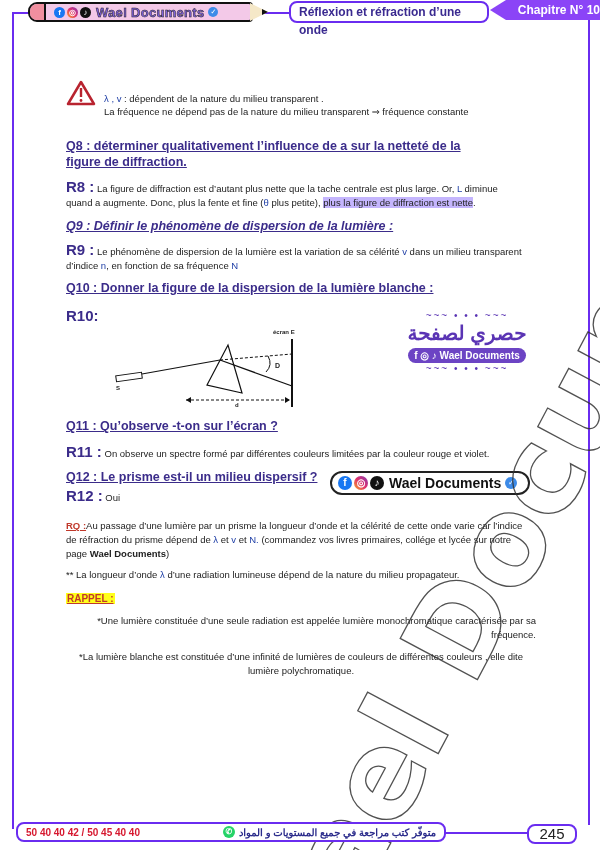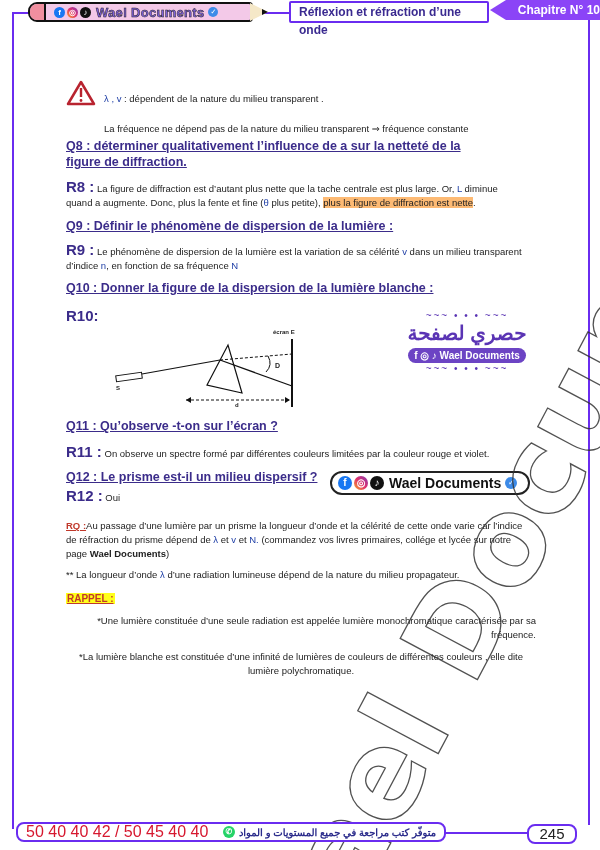--- a/index.html
+++ b/index.html
@@ -18,32 +18,32 @@
   .pencil-tip { position: absolute; left: 250px; top: 3px; width: 0; height: 0; border-top: 9px solid transparent; border-bottom: 9px solid transparent; border-left: 18px solid #f5e8c8; }
   .pencil-tipdark { position: absolute; left: 262px; top: 9px; width: 0; height: 0; border-top: 3px solid transparent; border-bottom: 3px solid transparent; border-left: 6px solid #111; }
   .social { display: inline-flex; gap: 2px; margin-right: 5px; }
   .social span { width: 11px; height: 11px; border-radius: 50%; display: inline-block; font-size: 8px; color: #fff; text-align: center; line-height: 11px; font-weight: bold; }
   .fb { background: #1877f2; }
   .ig { background: linear-gradient(45deg, #f9a825, #e1306c, #833ab4); }
   .tt { background: #111; }
   .pencil-title { font-weight: bold; font-size: 13px; color: #7d5fd8; letter-spacing: 0.3px; -webkit-text-stroke: 0.5px #222; }
   .verified { display: inline-block; width: 10px; height: 10px; border-radius: 50%; background: #3d8be8; color: #fff; font-size: 7px; text-align: center; line-height: 10px; margin-left: 4px; }
 
-  .chapter-box { position: absolute; left: 289px; top: 1px; width: 200px; height: 22px; border: 2px solid #6a2cf0; border-radius: 2px; background: #fff; padding-left: 8px; font-size: 12px; font-weight: bold; color: #3a2a90; line-height: 18px; }
+  .chapter-box { position: absolute; left: 289px; top: 1px; width: 200px; height: 22px; border: 2px solid #6a2cf0; border-radius: 8px; background: #fff; padding-left: 8px; font-size: 12px; font-weight: bold; color: #3a2a90; line-height: 18px; }
   .chapter-tag { position: absolute; left: 490px; top: 0; width: 110px; height: 20px; background: #8b44f7; color: #fff; font-weight: bold; font-size: 12px; line-height: 20px; text-align: right; padding-left: 18px; }
   .chapter-tag::before { content: ""; position: absolute; left: 0; top: 0; border-top: 10px solid #fff; border-bottom: 10px solid #fff; border-right: 16px solid transparent; }
   .warn-row { position: absolute; left: 66px; top: 80px; display: flex; align-items: flex-end; }
   .warn-icon { width: 30px; height: 26px; position: relative; }
   .warn-text { font-size: 9.5px; margin-left: 8px; margin-bottom: 2px; }
   .blue { color: #1f3fa6; }
   .line { position: absolute; font-size: 9.5px; line-height: 13px; }
   .q { position: absolute; left: 66px; font-size: 12.5px; font-weight: bold; color: #3b2c8a; text-decoration: underline; line-height: 16px; }
   .r-label { font-weight: bold; color: #3b2c8a; font-size: 15px; }
   .para { position: absolute; left: 66px; width: 460px; font-size: 9.5px; line-height: 14px; }
-  .hl { background: #fdba74; margin-top: 44px; }
+  .hl { background: #c4b5fd; margin-top: 44px; }
   .rq { color: #c0392b; font-weight: bold; text-decoration: underline; }
   .rappel { position: absolute; left: 66px; top: 593px; font-size: 10px; font-weight: bold; color: #c0392b; text-decoration: underline; background: #ffff1a; padding: 0 1px; }
   .center-para { position: absolute; left: 66px; width: 470px; text-align: center; font-size: 9.5px; line-height: 14px; }
 
   
   .diagram { position: absolute; left: 110px; top: 325px; width: 200px; height: 80px; }
 
   
   .stamp { position: absolute; left: 392px; top: 310px; width: 150px; height: 108px; text-align: center; color: #5a34b4; }
   .stamp .l1 { font-size: 22px; font-weight: bold; line-height: 26px; margin-top: 10px; }
@@ -54,21 +54,21 @@
   .badge { position: absolute; left: 330px; top: 471px; width: 200px; height: 24px; border: 2px solid #222; border-radius: 12px; display: flex; align-items: center; padding-left: 6px; background: #fff; }
   .badge .social span { width: 14px; height: 14px; line-height: 14px; font-size: 10px; }
   .badge-title { font-weight: bold; font-size: 14px; color: #111; }
   .badge .verified { width: 12px; height: 12px; line-height: 12px; font-size: 8px; }
 
   
   .watermark { position: absolute; left: -40px; top: 430px; transform: rotate(-62deg); font-size: 120px; font-weight: bold; color: transparent; -webkit-text-stroke: 1.3px #333; white-space: nowrap; font-family: "DejaVu Sans", sans-serif; pointer-events: none; opacity: 0.85; }
 
   
   .footer-box { position: absolute; left: 16px; top: 822px; width: 430px; height: 20px; border: 2px solid #6a2cf0; border-radius: 8px; background: #fff; display: flex; align-items: center; justify-content: space-between; padding: 0 8px; }
-  .footer-phones { color: #d6182f; font-weight: normal; font-size: 16px; }
+  .footer-phones { color: #d6182f; font-weight: bold; font-size: 10px; }
   .footer-ar { color: #2c2d8c; font-weight: bold; font-size: 10px; display: flex; align-items: center; }
   .wa { display: inline-block; width: 12px; height: 12px; border-radius: 50%; background: #25d366; color: #fff; font-size: 8px; text-align: center; line-height: 12px; margin: 0 4px; }
   .page-num { position: absolute; left: 527px; top: 824px; width: 50px; height: 20px; border: 2px solid #6a2cf0; border-radius: 8px; background: #fff; text-align: center; font-size: 15px; line-height: 16px; color: #222; }
 </style>
 </head>
 <body>
 
 <div class="frame-left"></div>
 <div class="frame-right"></div>
 <div class="frame-top-link"></div>
@@ -93,28 +93,28 @@
 <div class="warn-row">
   <span class="warn-icon">
     <svg width="30" height="26" viewBox="0 0 30 26">
       <polygon points="15,2 28,24 2,24" fill="none" stroke="#b8232f" stroke-width="2.5" stroke-linejoin="round"></polygon>
       <rect x="13.8" y="8" width="2.4" height="9" fill="#b8232f"></rect>
       <circle cx="15" cy="20.5" r="1.4" fill="#b8232f"></circle>
     </svg>
   </span>
   <span class="warn-text"><span class="blue">λ , v</span><span> : dépendent de la nature du milieu transparent .</span></span>
 </div>
-<div class="line" style="left:104px; top:122px;">La fréquence ne dépend pas de la nature du milieu transparent ⇒ fréquence constante</div>
+<div class="line" style="left:104px; top:105px;">La fréquence ne dépend pas de la nature du milieu transparent ⇒ fréquence constante</div>
 
 <div class="q" style="top:138px; width:430px;">Q8 : déterminer qualitativement l’influence de a sur la netteté de la figure de diffraction.</div>
 <div class="para" style="top:180px;">
   <span class="r-label">R8 :</span><span> La figure de diffraction est d’autant plus nette que la tache centrale est plus large. Or, </span><span class="blue">L</span><span> diminue quand a augmente. Donc, plus la fente et fine (</span><span class="blue">θ</span><span> plus petite), </span><span class="hl">plus la figure de diffraction est nette</span><span>.</span>
 </div>
 
-<div class="q" style="top:218px;">Q9 : Définir le phénomène de dispersion de la lumière :</div>
+<div class="q" style="top:218px;font-style:italic;">Q9 : Définir le phénomène de dispersion de la lumière :</div>
 <div class="para" style="top:243px;">
   <span class="r-label">R9 :</span><span> Le phénomène de dispersion de la lumière est la variation de sa célérité </span><span class="blue">v</span><span> dans un milieu transparent d’indice </span><span class="blue">n</span><span>, en fonction de sa fréquence </span><span class="blue">N</span>
 </div>
 
 <div class="q" style="top:280px;">Q10 : Donner la figure de la dispersion de la lumière blanche :</div>
 <div class="r-label" style="position:absolute; left:66px; top:307px;">R10:</div>
 
 <div class="diagram">
   <svg width="200" height="85" viewBox="0 0 200 85">
     <rect x="6" y="49" width="26" height="6" fill="#fff" stroke="#111" stroke-width="1" transform="rotate(-8 19 52)"></rect>

